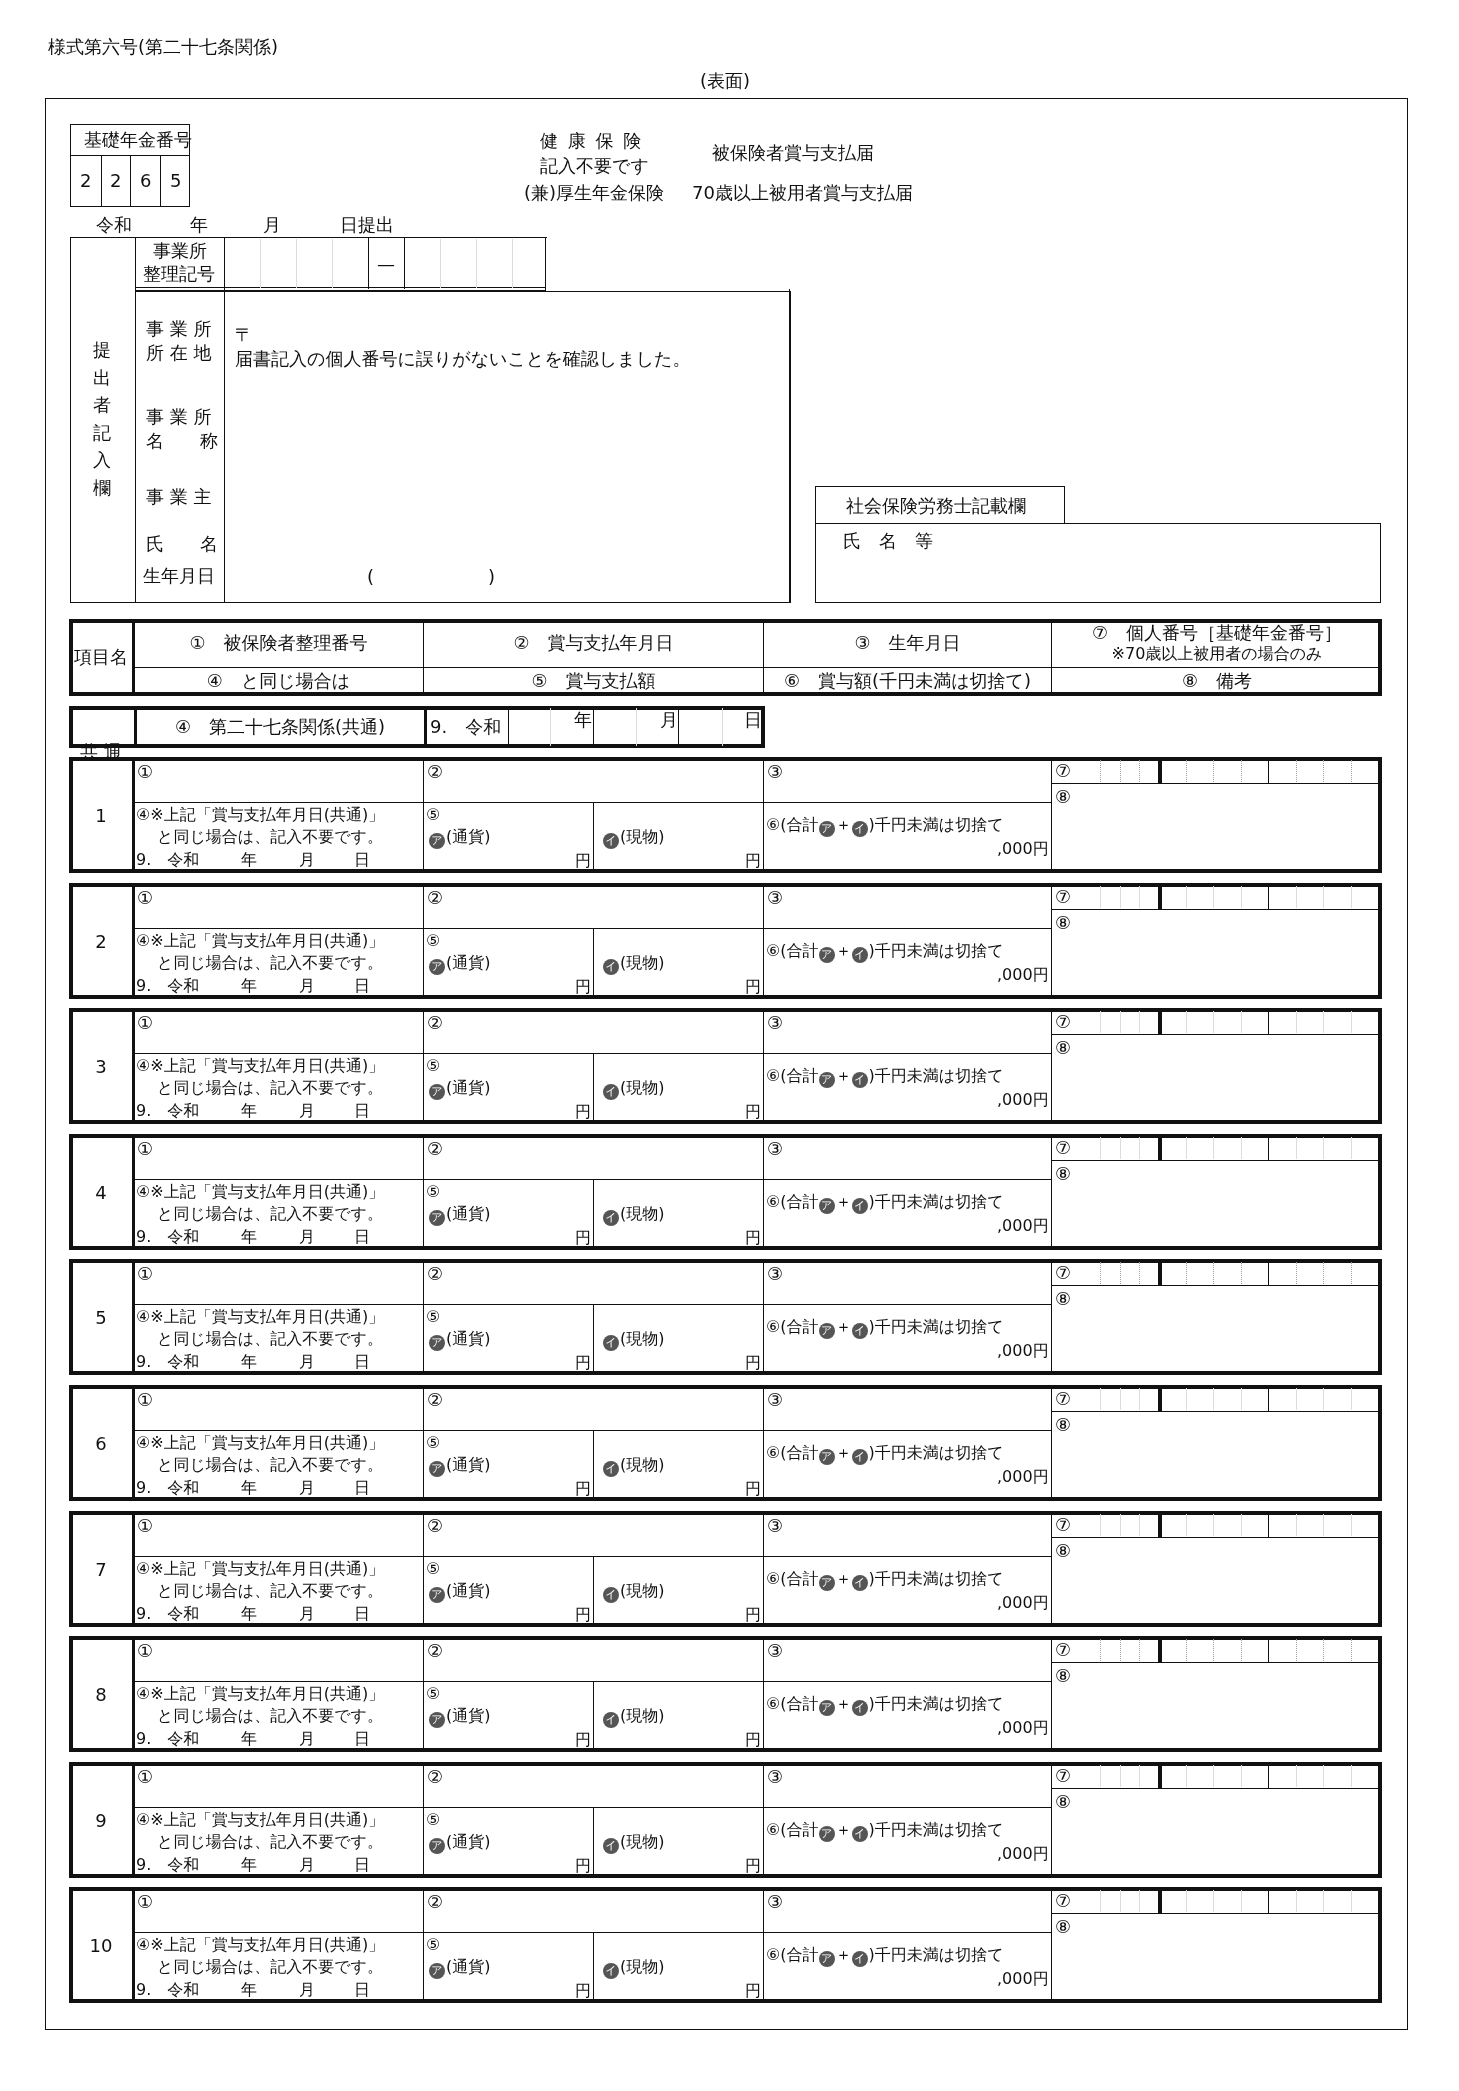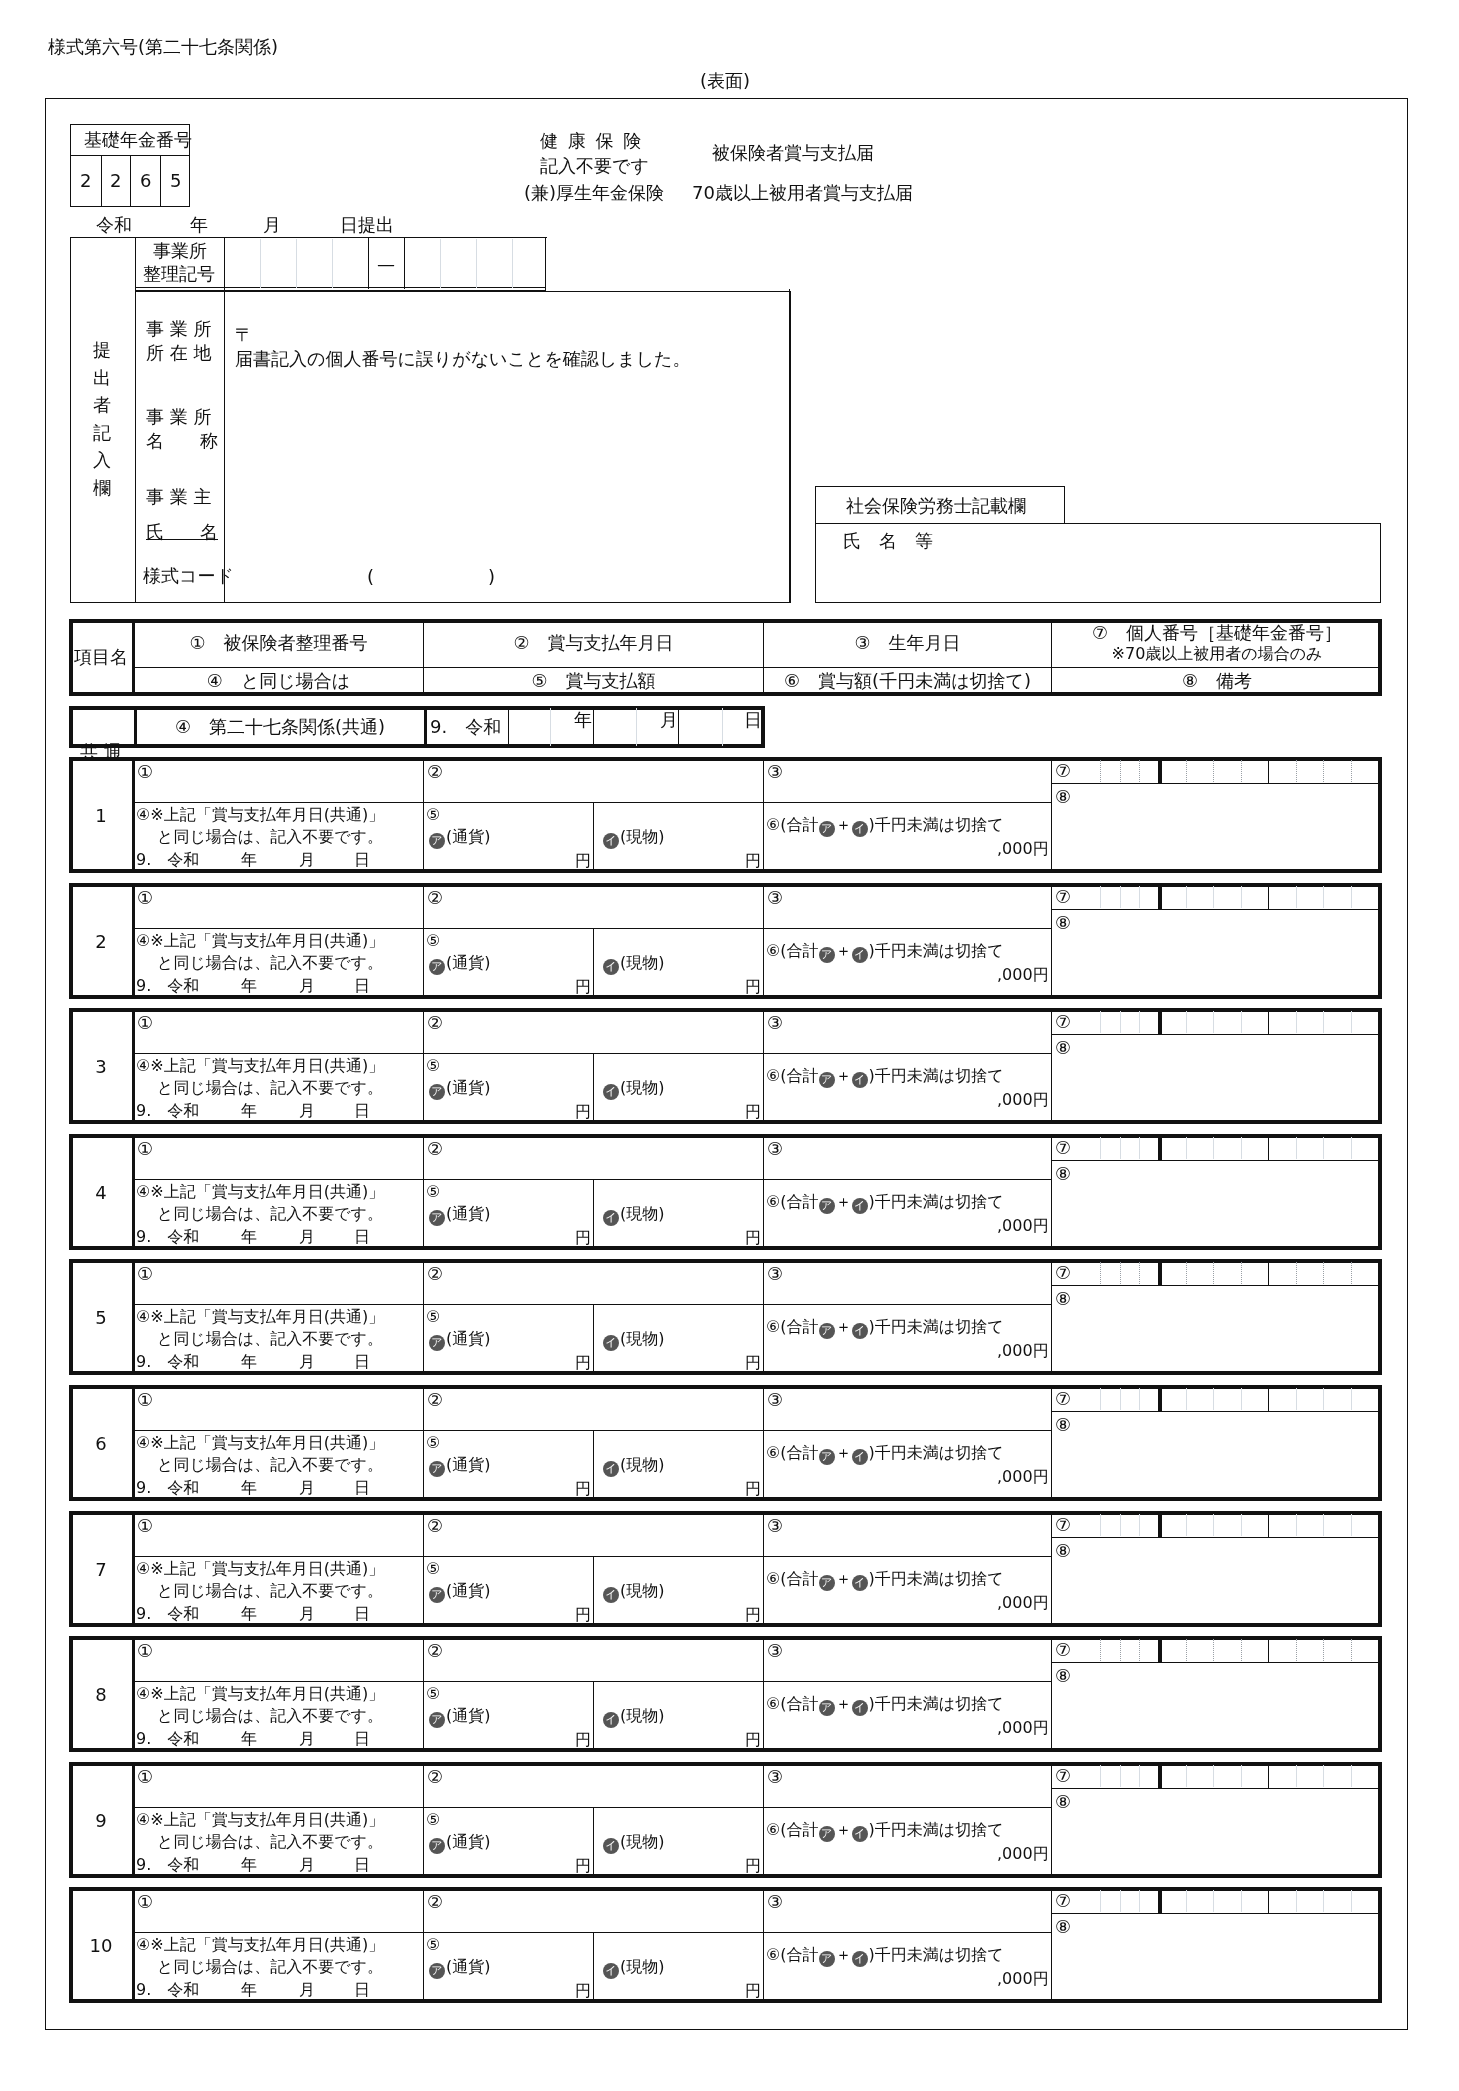--- a/index.html
+++ b/index.html
@@ -86,22 +86,22 @@
   <span>記</span>
   <span>入</span>
   <span>欄</span>
 </div>
 
 <div class="t md" style="left:146px;top:320px;">事 業 所</div>
 <div class="t md" style="left:146px;top:344px;">所 在 地</div>
 <div class="t md" style="left:146px;top:408px;">事 業 所</div>
 <div class="t md" style="left:146px;top:432px;">名　　称</div>
 <div class="t md" style="left:146px;top:488px;">事 業 主</div>
-<div class="t md" style="left:146px;top:523px;text-decoration:underline;">氏　　名</div>
-<div class="t md" style="left:143px;top:567px;">様式コード</div>
+<div class="t md" style="left:146px;top:535px;">氏　　名</div>
+<div class="t md" style="left:143px;top:567px;">生年月日</div>
 
 <div class="t md" style="left:235px;top:302px;margin-top:48px;">届書記入の個人番号に誤りがないことを確認しました。</div>
 <div class="t md" style="left:235px;top:326px;">〒</div>
 <div class="field" style="left:228px;top:322px;width:558px;height:60px;"></div>
 <div class="field" style="left:228px;top:395px;width:558px;height:60px;"></div>
 <div class="field" style="left:228px;top:475px;width:558px;height:60px;"></div>
 <div class="t md" style="left:367px;top:568px;">(</div>
 <div class="t md" style="left:488px;top:568px;">)</div>
 <div class="field" style="left:228px;top:560px;width:558px;height:38px;"></div>
 

